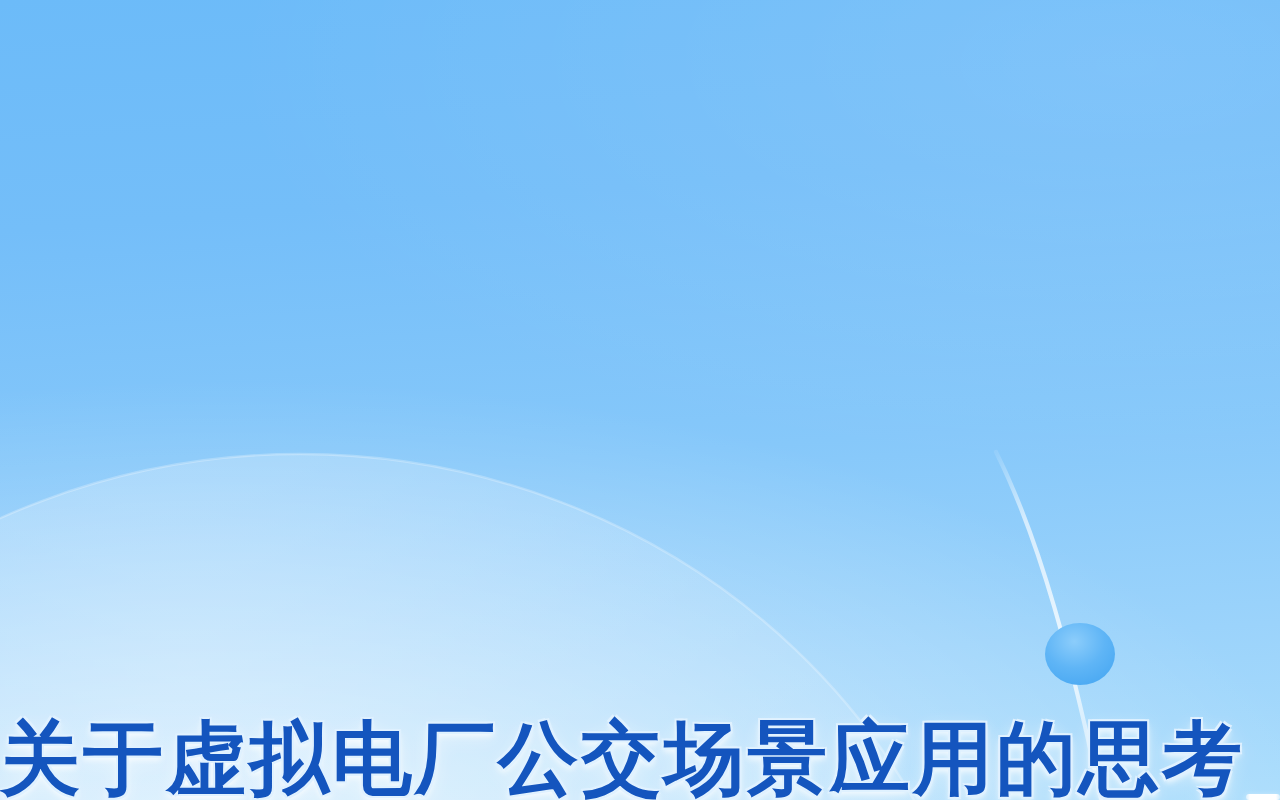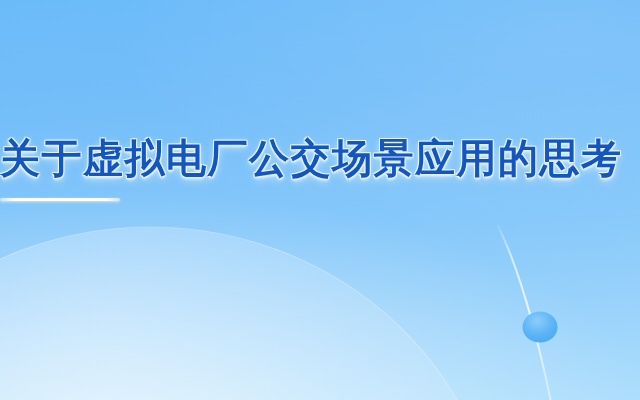--- a/index.html
+++ b/index.html
@@ -34,22 +34,22 @@
   }
 
   
   .title-wrap {
     position: absolute;
     left: 0;
     top: 0;
     width: 640px;
     height: 400px;
     display: flex;
-    flex-direction: column;
-    align-items: flex-start;
+    flex-direction: row;
+    align-items: flex-end;
     justify-content: flex-start;
   }
   .title {
     margin-top: 138px;
     font-size: 40px;
     line-height: 1.0;
     font-weight: bold;
     letter-spacing: 1.5px;
     color: #1455be;
     white-space: nowrap;

